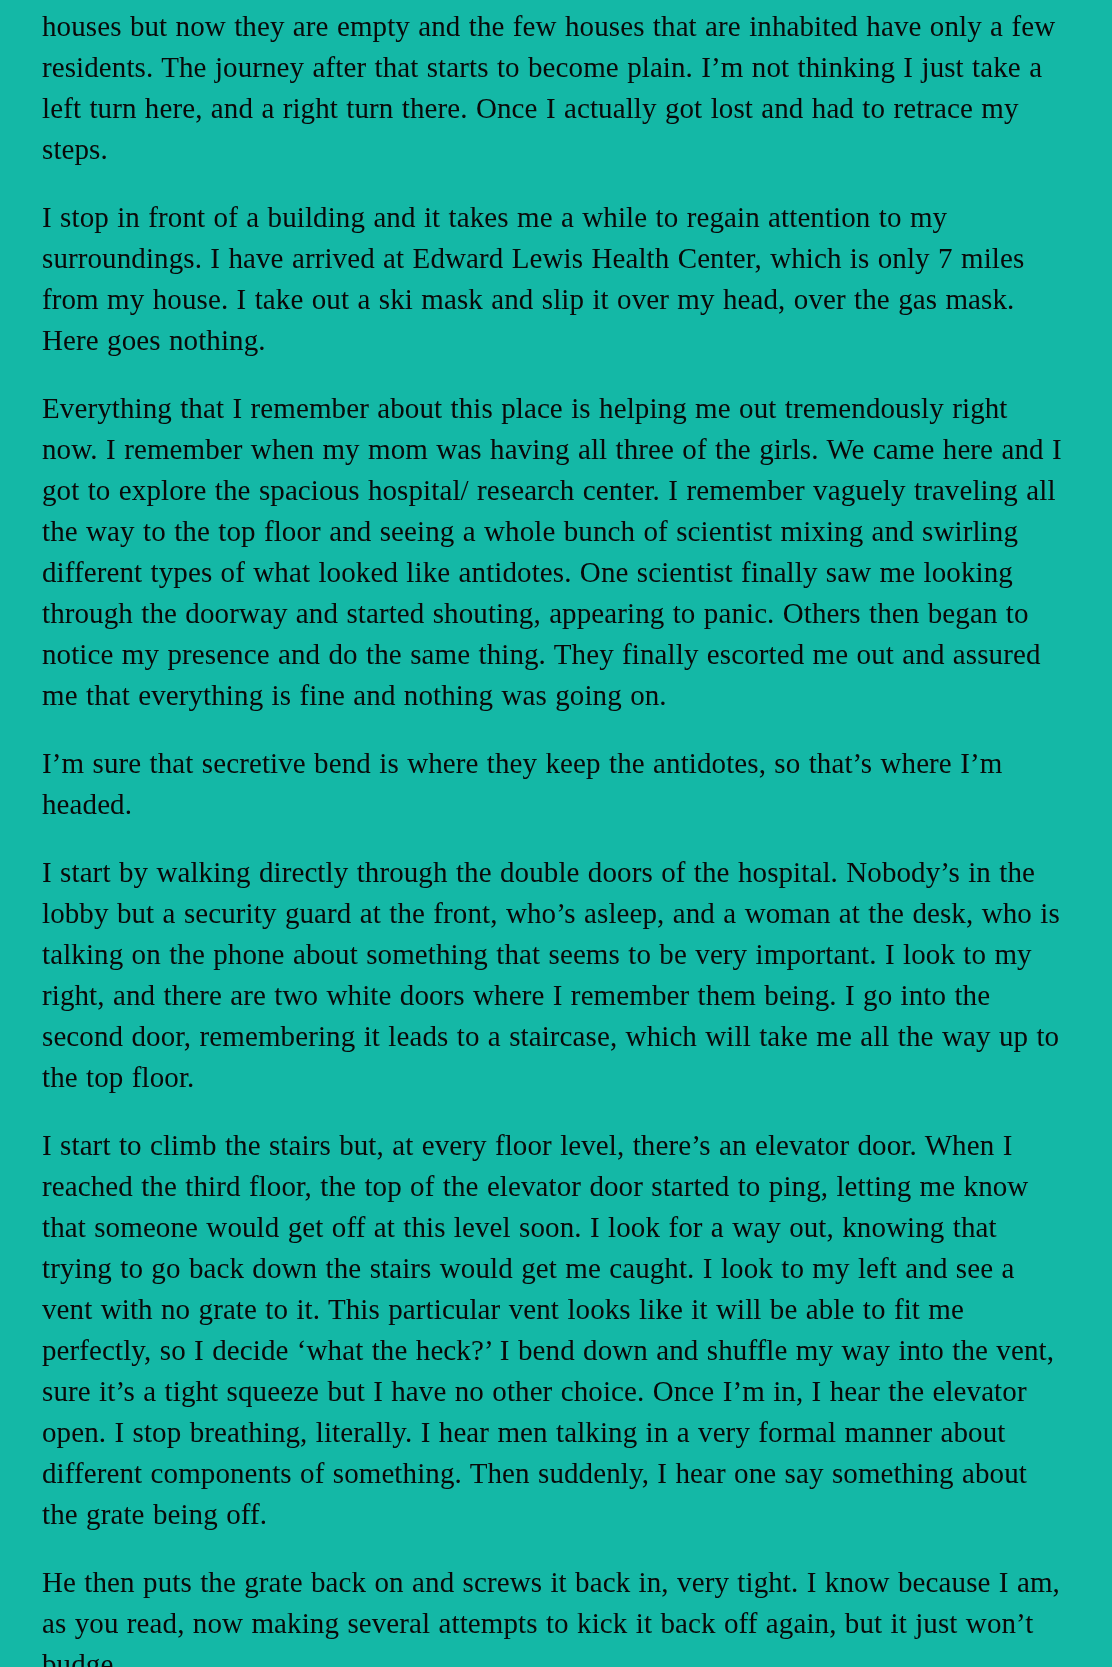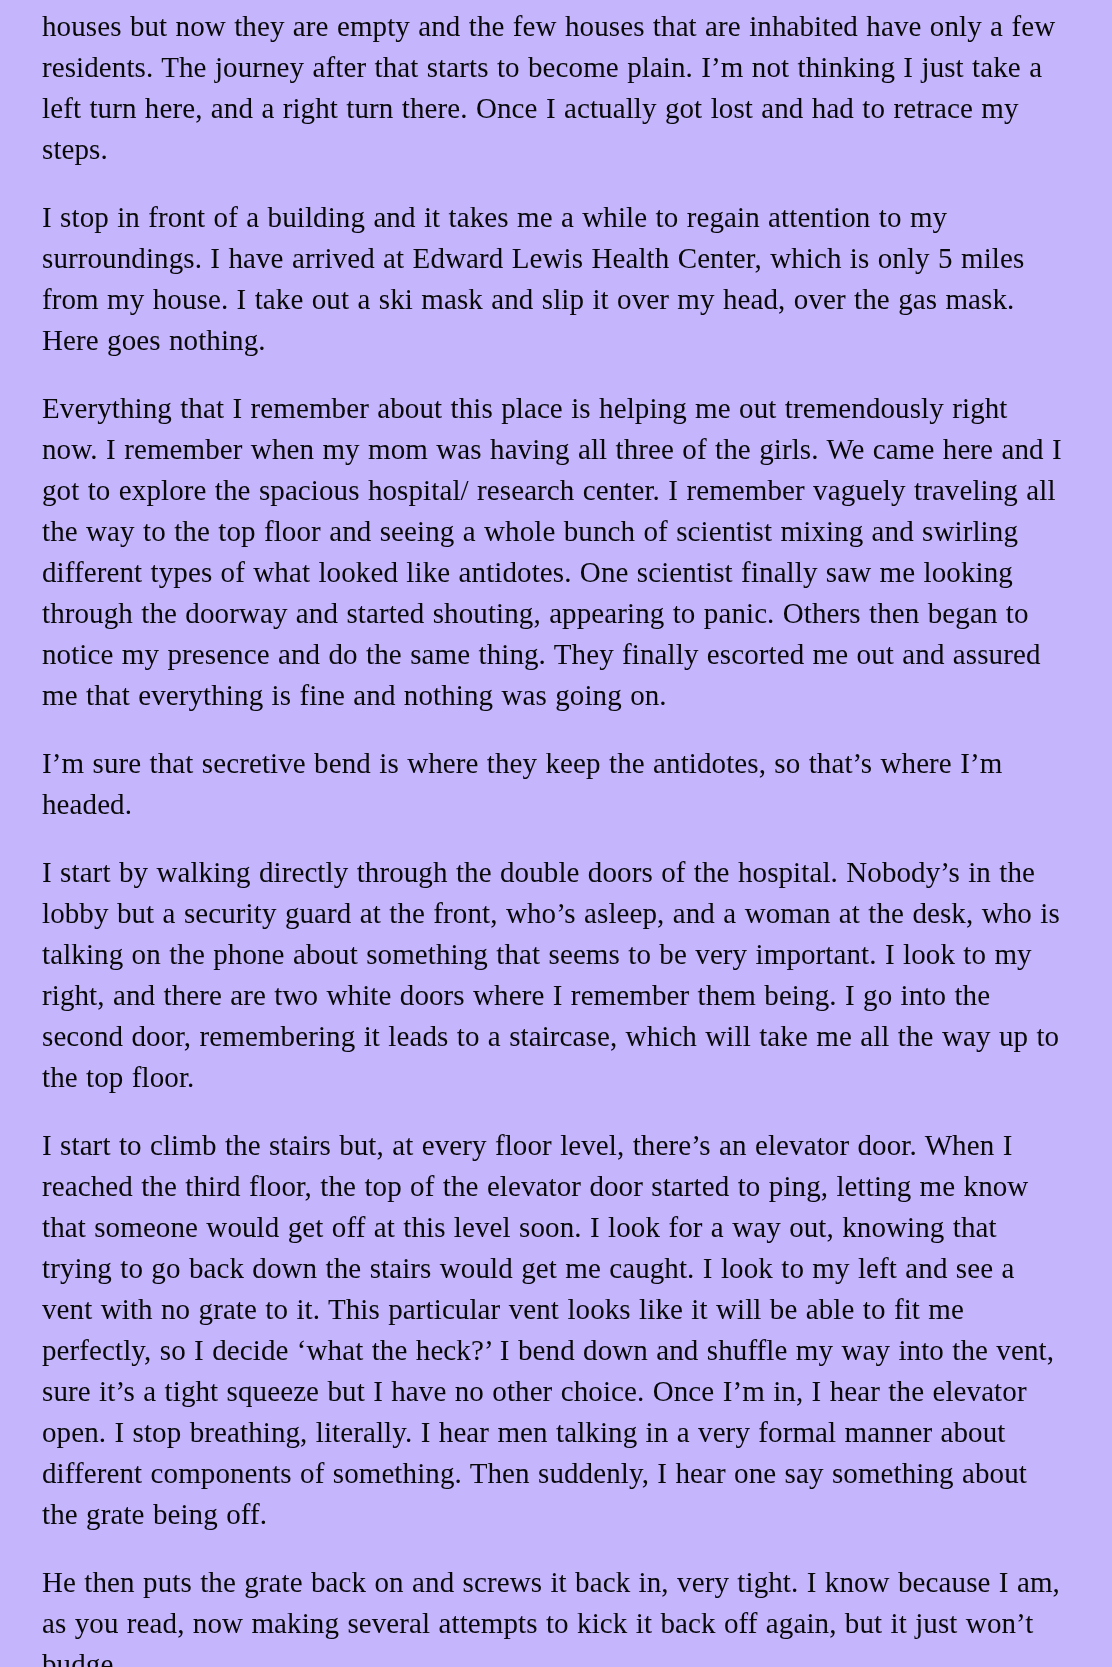--- a/index.html
+++ b/index.html
@@ -4,21 +4,21 @@
 <style>
   html, body {
     margin: 0;
     padding: 0;
     background: #ffffff;
   }
   .page {
     width: 1112px;
     height: 1667px;
     box-sizing: border-box;
-    background: #c4b5fd;
+    background: #14b8a6;
     overflow: hidden;
   }
   .story-text {
     padding: 6px 44px 0 42px;
     font-family: "Liberation Serif", "DejaVu Serif", serif;
     font-size: 29px;
     line-height: 41px;
     color: #090909;
     text-align: left;
     letter-spacing: 0.1px;
@@ -27,20 +27,20 @@
     margin: 0 0 27px 0;
     word-spacing: 1px;
   }
 </style>
 </head>
 <body>
 
 <div class="page">
   <div class="story-text">
       <p>houses but now they are empty and the few houses that are inhabited have only a few residents. The journey after that starts to become plain. I’m not thinking I just take a left turn here, and a right turn there. Once I actually got lost and had to retrace my steps.</p>
-      <p>I stop in front of a building and it takes me a while to regain attention to my surroundings. I have arrived at Edward Lewis Health Center, which is only 5 miles from my house. I take out a ski mask and slip it over my head, over the gas mask. Here goes nothing.</p>
+      <p>I stop in front of a building and it takes me a while to regain attention to my surroundings. I have arrived at Edward Lewis Health Center, which is only 7 miles from my house. I take out a ski mask and slip it over my head, over the gas mask. Here goes nothing.</p>
       <p>Everything that I remember about this place is helping me out tremendously right now. I remember when my mom was having all three of the girls. We came here and I got to explore the spacious hospital/ research center. I remember vaguely traveling all the way to the top floor and seeing a whole bunch of scientist mixing and swirling different types of what looked like antidotes. One scientist finally saw me looking through the doorway and started shouting, appearing to panic. Others then began to notice my presence and do the same thing. They finally escorted me out and assured me that everything is fine and nothing was going on.</p>
       <p>I’m sure that secretive bend is where they keep the antidotes, so that’s where I’m headed.</p>
       <p>I start by walking directly through the double doors of the hospital. Nobody’s in the lobby but a security guard at the front, who’s asleep, and a woman at the desk, who is talking on the phone about something that seems to be very important. I look to my right, and there are two white doors where I remember them being. I go into the second door, remembering it leads to a staircase, which will take me all the way up to the top floor.</p>
       <p>I start to climb the stairs but, at every floor level, there’s an elevator door. When I reached the third floor, the top of the elevator door started to ping, letting me know that someone would get off at this level soon. I look for a way out, knowing that trying to go back down the stairs would get me caught. I look to my left and see a vent with no grate to it. This particular vent looks like it will be able to fit me perfectly, so I decide ‘what the heck?’ I bend down and shuffle my way into the vent, sure it’s a tight squeeze but I have no other choice. Once I’m in, I hear the elevator open. I stop breathing, literally. I hear men talking in a very formal manner about different components of something. Then suddenly, I hear one say something about the grate being off.</p>
       <p>He then puts the grate back on and screws it back in, very tight. I know because I am, as you read, now making several attempts to kick it back off again, but it just won’t budge.</p>
     </div>
 </div>
 
 </body></html>

